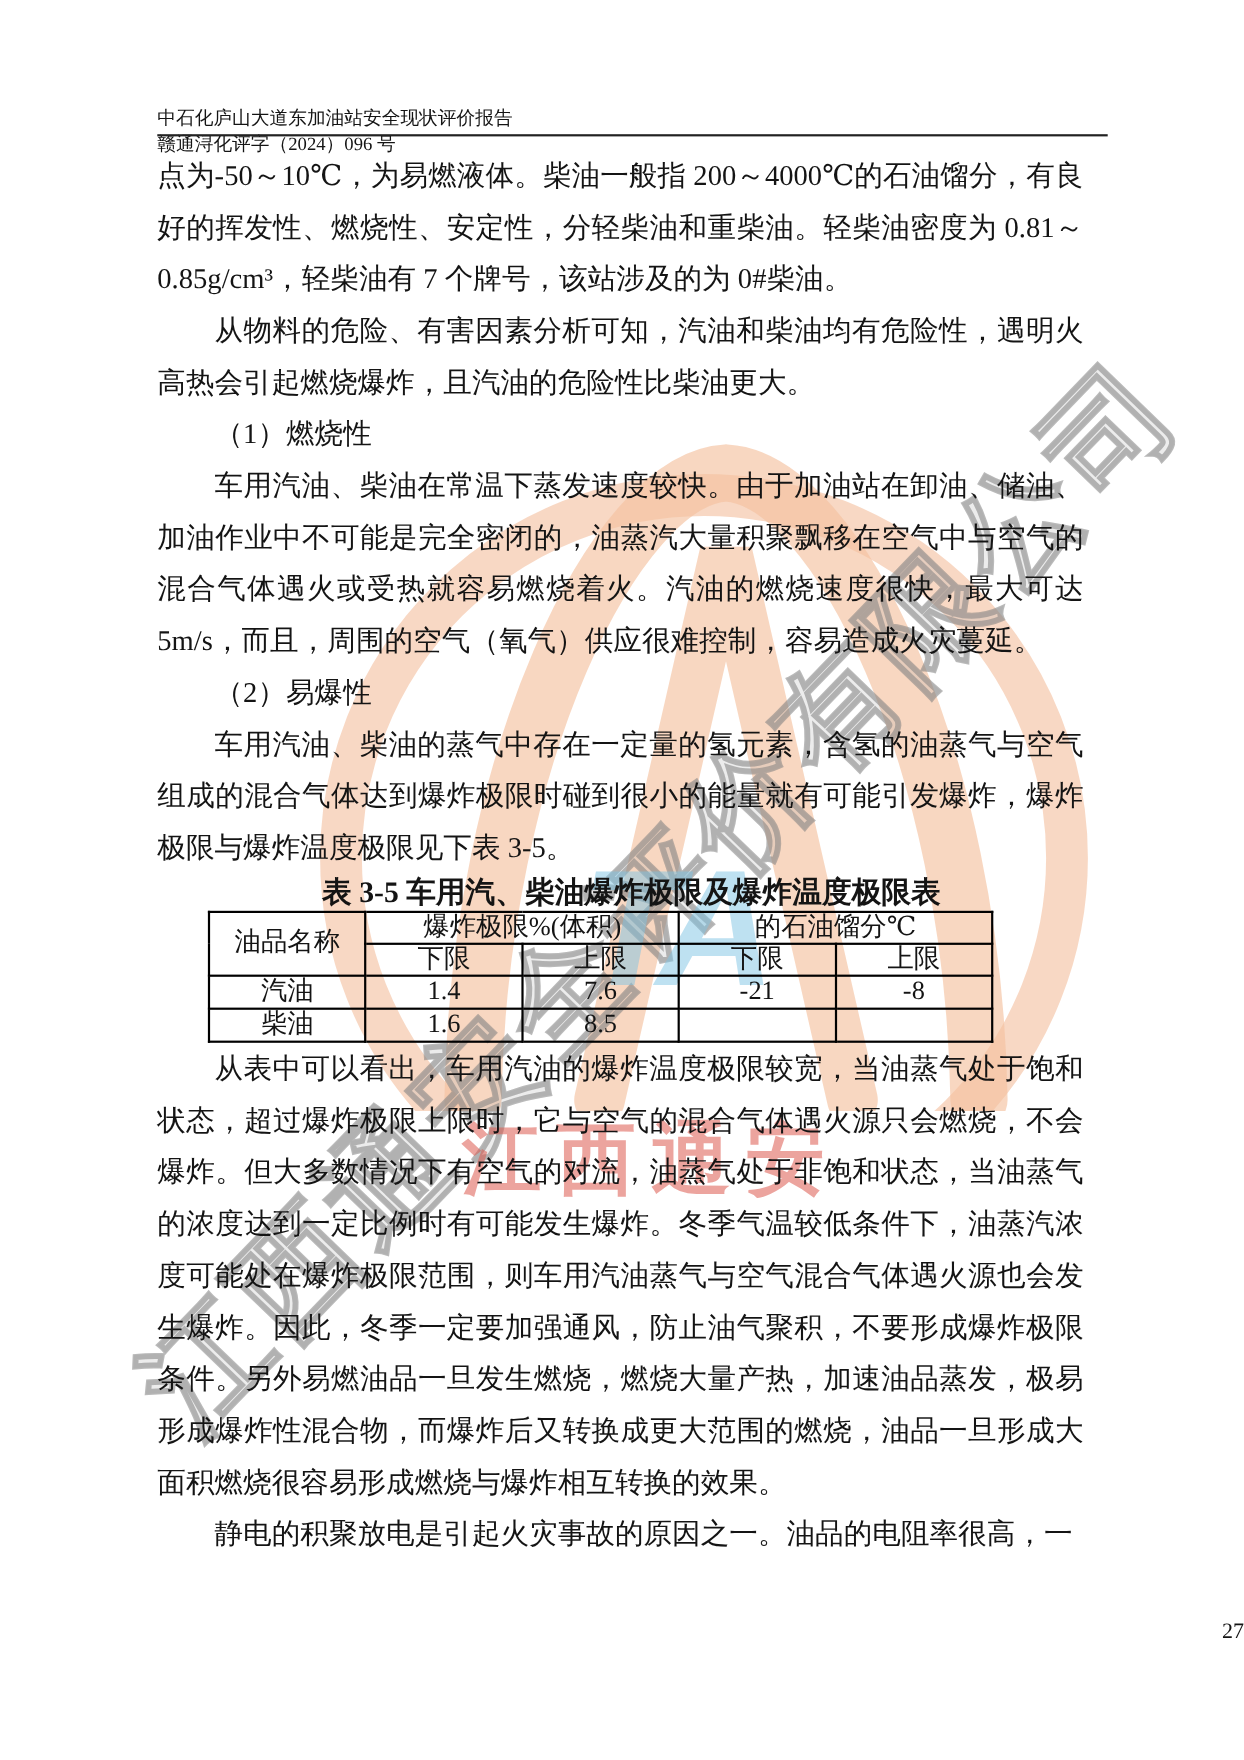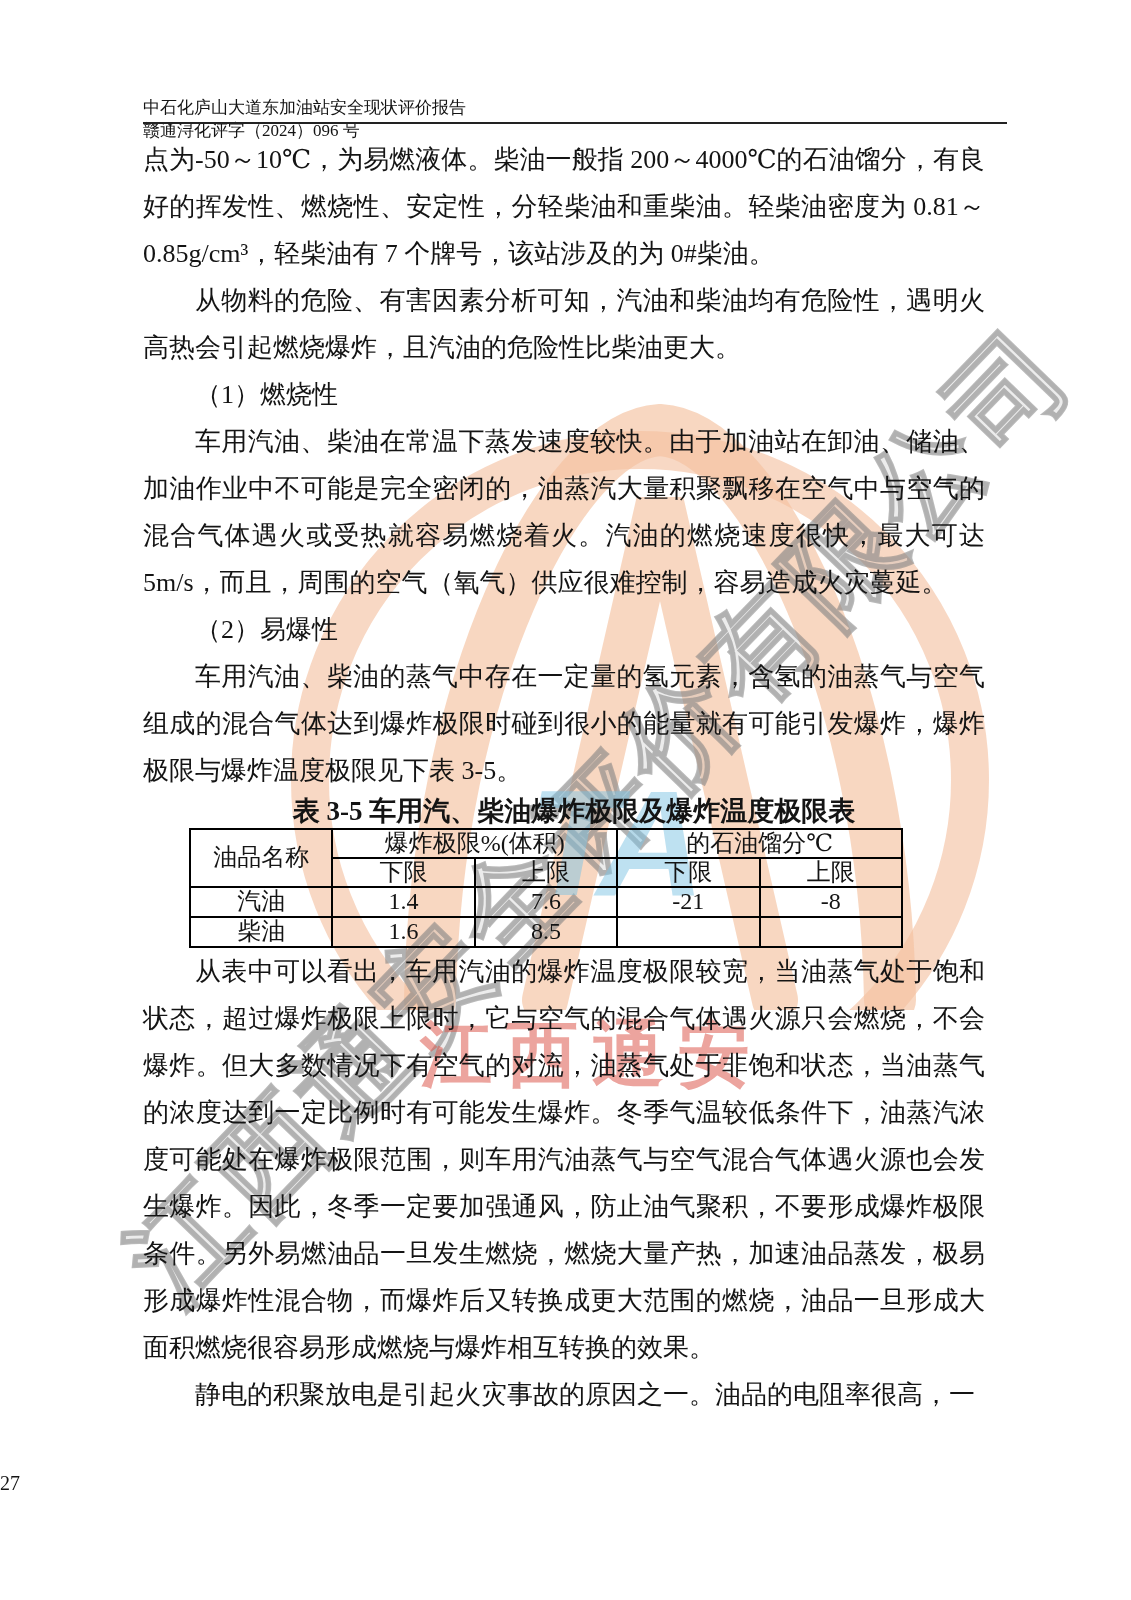--- a/index.html
+++ b/index.html
@@ -71,21 +71,21 @@
   table.limits td{
     border:2px solid #000;
     padding:0;line-height:1.05;
     background:transparent;
   }
   tr.hrow td{height:27px;}
   tr.drow td{height:28px;}
   
   .pageno{
     position:absolute;left:0;top:1472px;width:100%;z-index:1;
-    text-align:left;font-size:20px;
+    text-align:right;font-size:20px;
   }
 </style>
 </head>
 <body>
 
 <div class="page">
 
   <div class="wm">
     <svg class="wm-logo" width="760" height="650" viewBox="0 0 760 650">
       <circle cx="380" cy="420" r="330" fill="none" stroke="#f0a87c" stroke-width="38" opacity="0.45"></circle>

